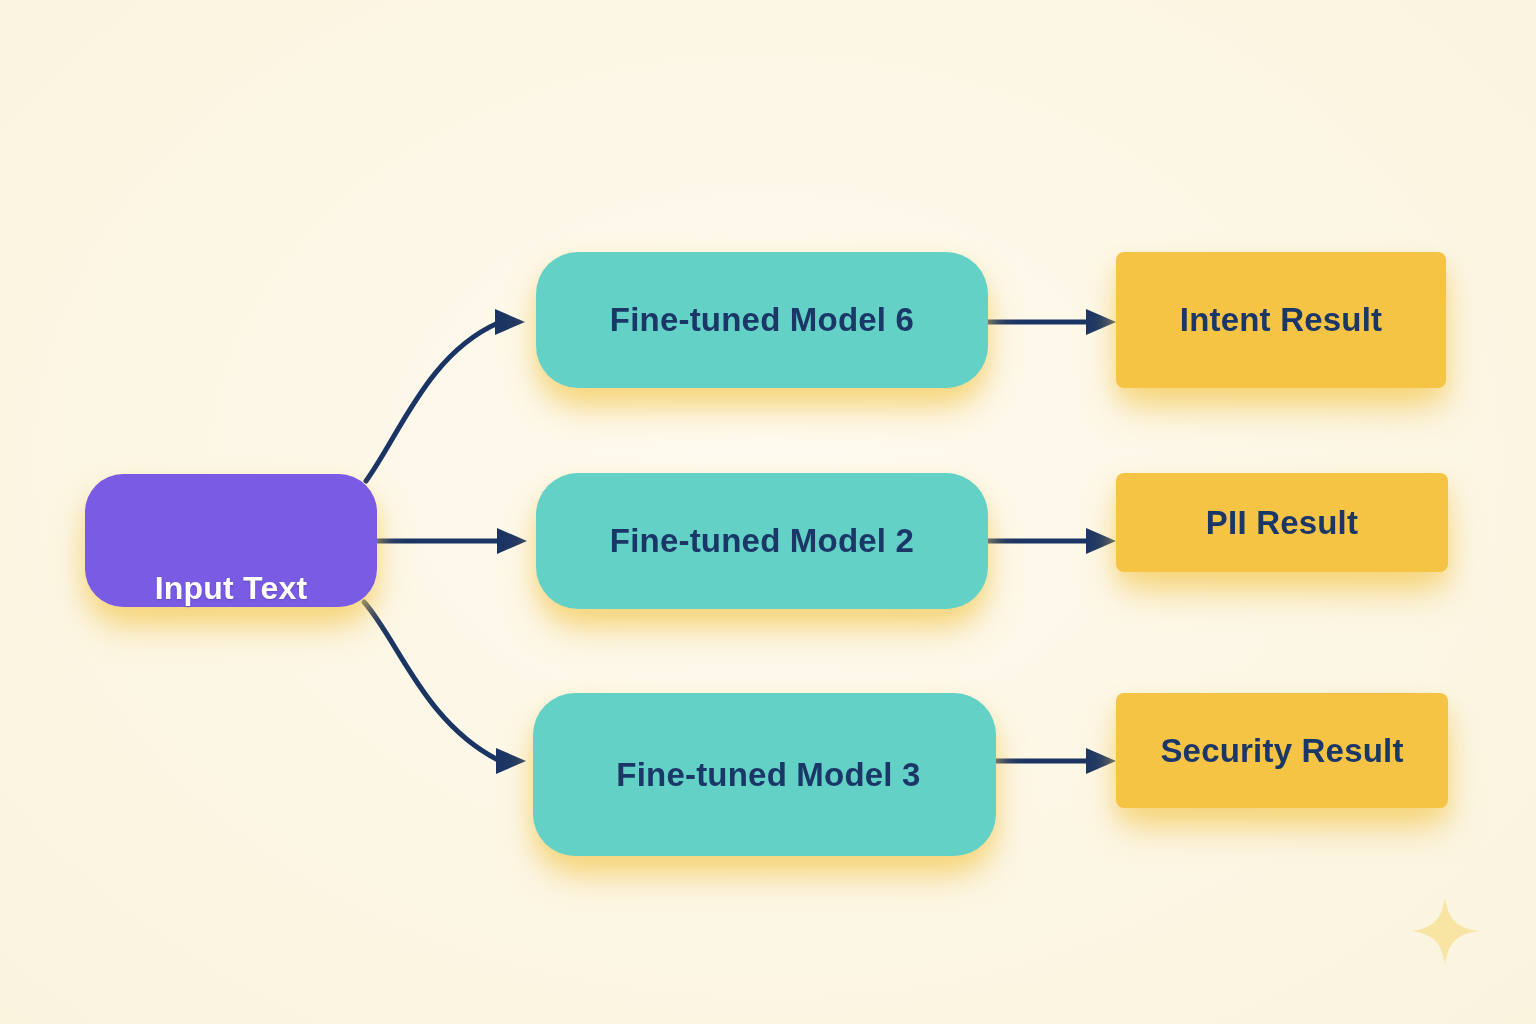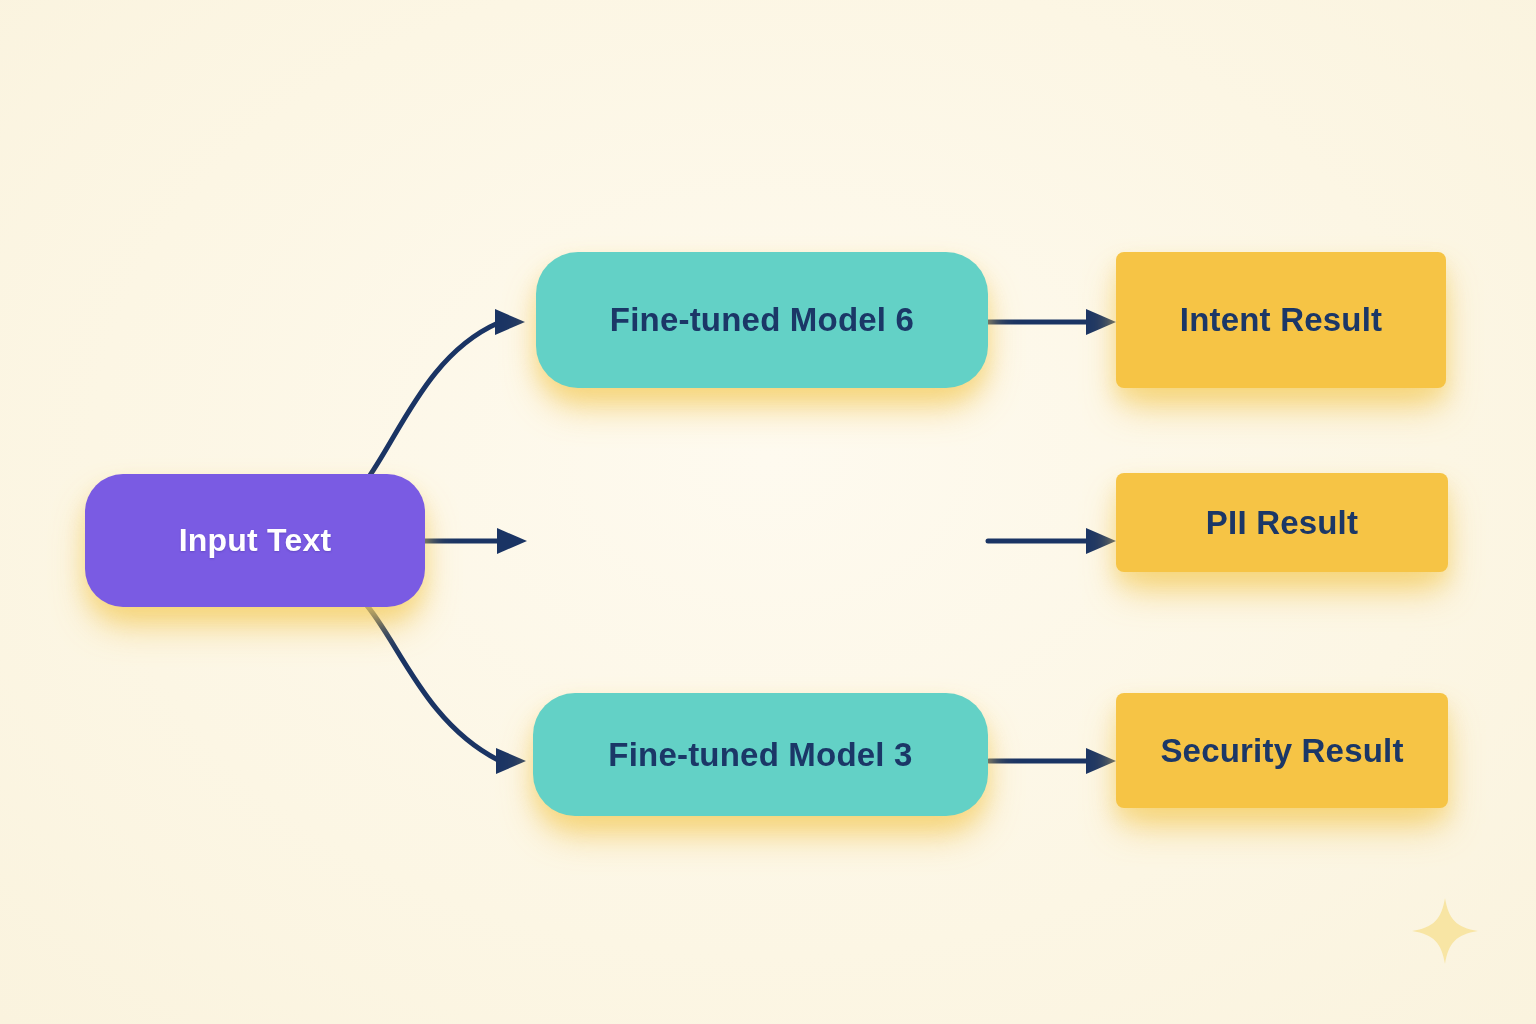--- a/index.html
+++ b/index.html
@@ -24,42 +24,43 @@
     display: flex;
     align-items: center;
     justify-content: center;
     text-align: center;
     font-weight: 700;
     letter-spacing: 0.2px;
     box-shadow: 0 10px 18px rgba(247, 214, 120, 0.45),
                 0 22px 36px -6px rgba(243, 198, 80, 0.75);
   }
   .node-input {
-    left: 85px;  top: 474px;  width: 340px; height: 133px;
+    left: 85px;  top: 474px;  width: 292px; height: 133px;
     background: #7A5BE3;
     border-radius: 38px;
     color: #FFFFFF;
     font-size: 32px;
     text-shadow: 0 1px 2px rgba(60, 40, 140, 0.35);
+    align-items: flex-end;
   }
   .node-model {
     background: #63D1C6;
     border-radius: 42px;
     color: #1B3767;
     font-size: 33px;
   }
   .node-result {
     background: #F6C445;
     border-radius: 8px;
     color: #1B3767;
     font-size: 33px;
   }
   .node-model-1 { left: 536px; top: 252px; width: 452px; height: 136px; }
   .node-model-2 { left: 536px; top: 473px; width: 452px; height: 136px; }
-  .node-model-3 { left: 533px; top: 693px; width: 455px; height: 123px; }
+  .node-model-3 { left: 533px; top: 693px; width: 455px; height: 163px; padding-left: 8px; }
   .node-result-1 { left: 1116px; top: 252px; width: 330px; height: 136px; }
   .node-result-2 { left: 1116px; top: 473px; width: 332px; height: 99px; }
   .node-result-3 { left: 1116px; top: 693px; width: 332px; height: 115px; }
 </style>
 </head>
 <body>
 
 <div class="canvas">
 
   <svg class="arrow-layer" width="1536" height="1024" viewBox="0 0 1536 1024">
@@ -86,20 +87,23 @@
              C 1434 927.5 1441.5 919 1445 898 Z" fill="#F8E5A4"></path>
   </svg>
 
   <div class="node node-input">
     <span>Input Text</span>
   </div>
 
   <div class="node node-model node-model-1">
     <span>Fine-tuned Model 6</span>
   </div>
+  <div class="node node-model node-model-2">
+    <span>Fine-tuned Model 2</span>
+  </div>
   <div class="node node-model node-model-3">
     <span>Fine-tuned Model 3</span>
   </div>
 
   <div class="node node-result node-result-1">
     <span>Intent Result</span>
   </div>
   <div class="node node-result node-result-2">
     <span>PII Result</span>
   </div>

